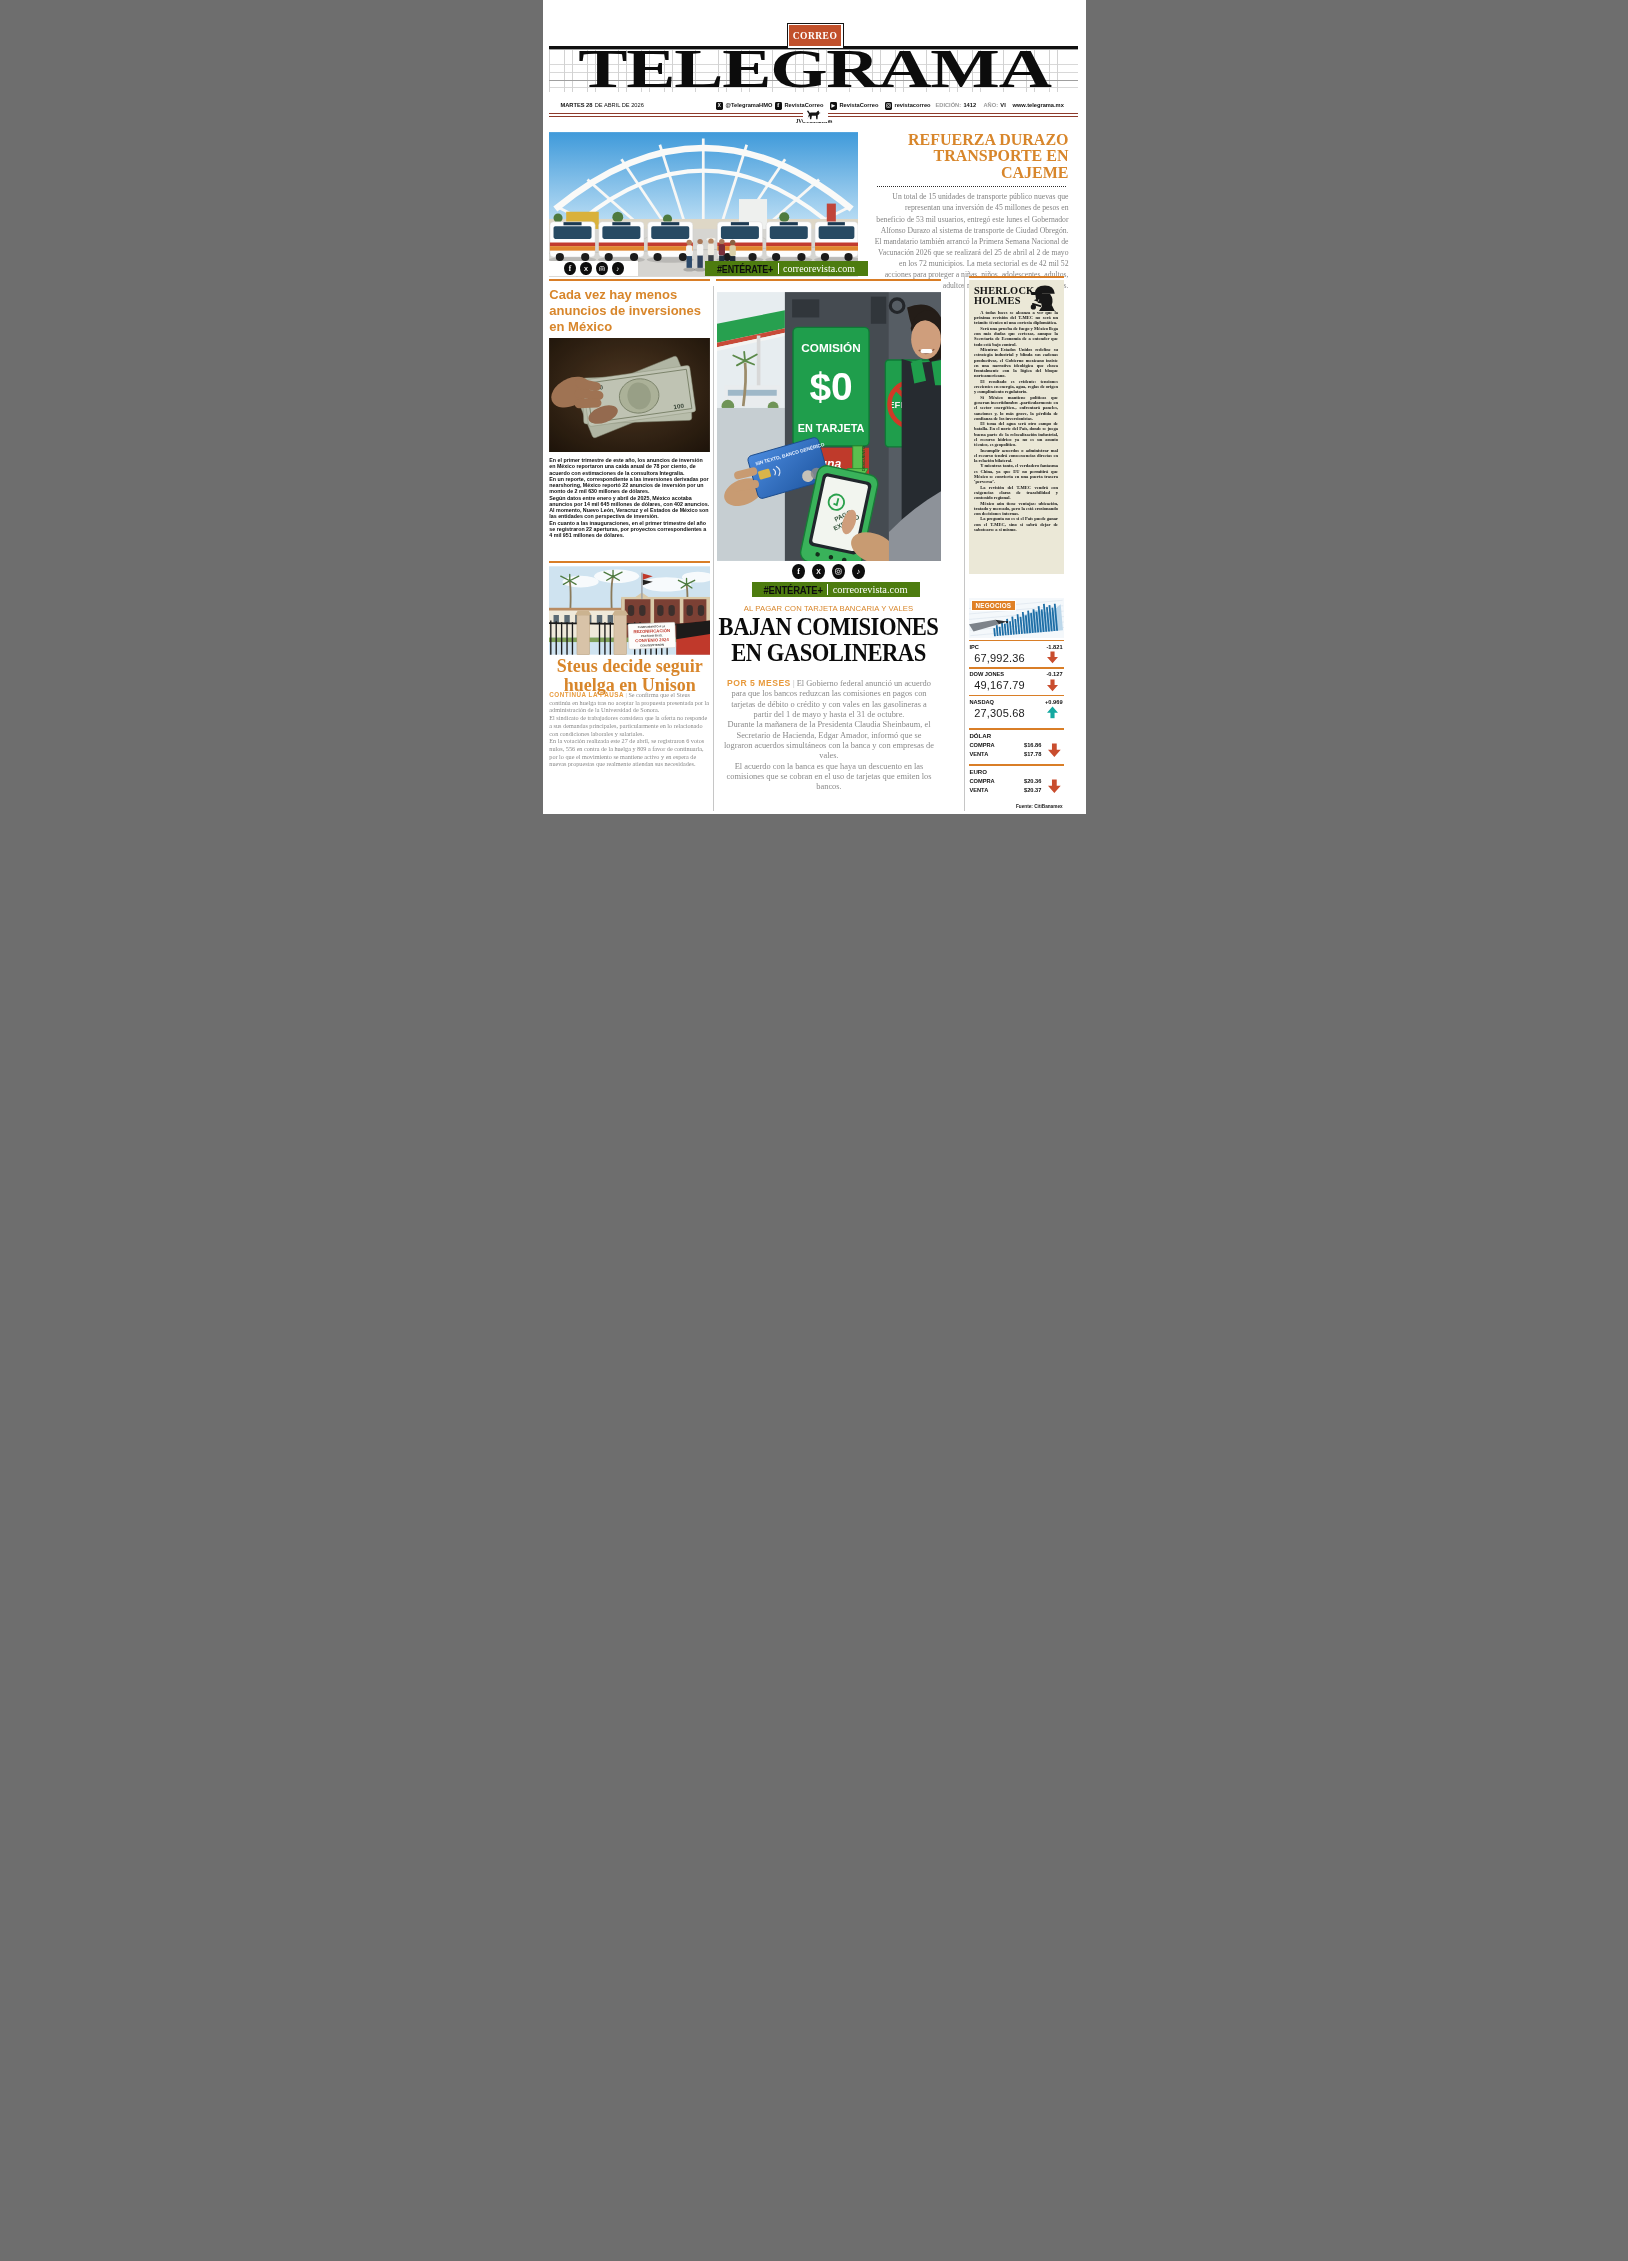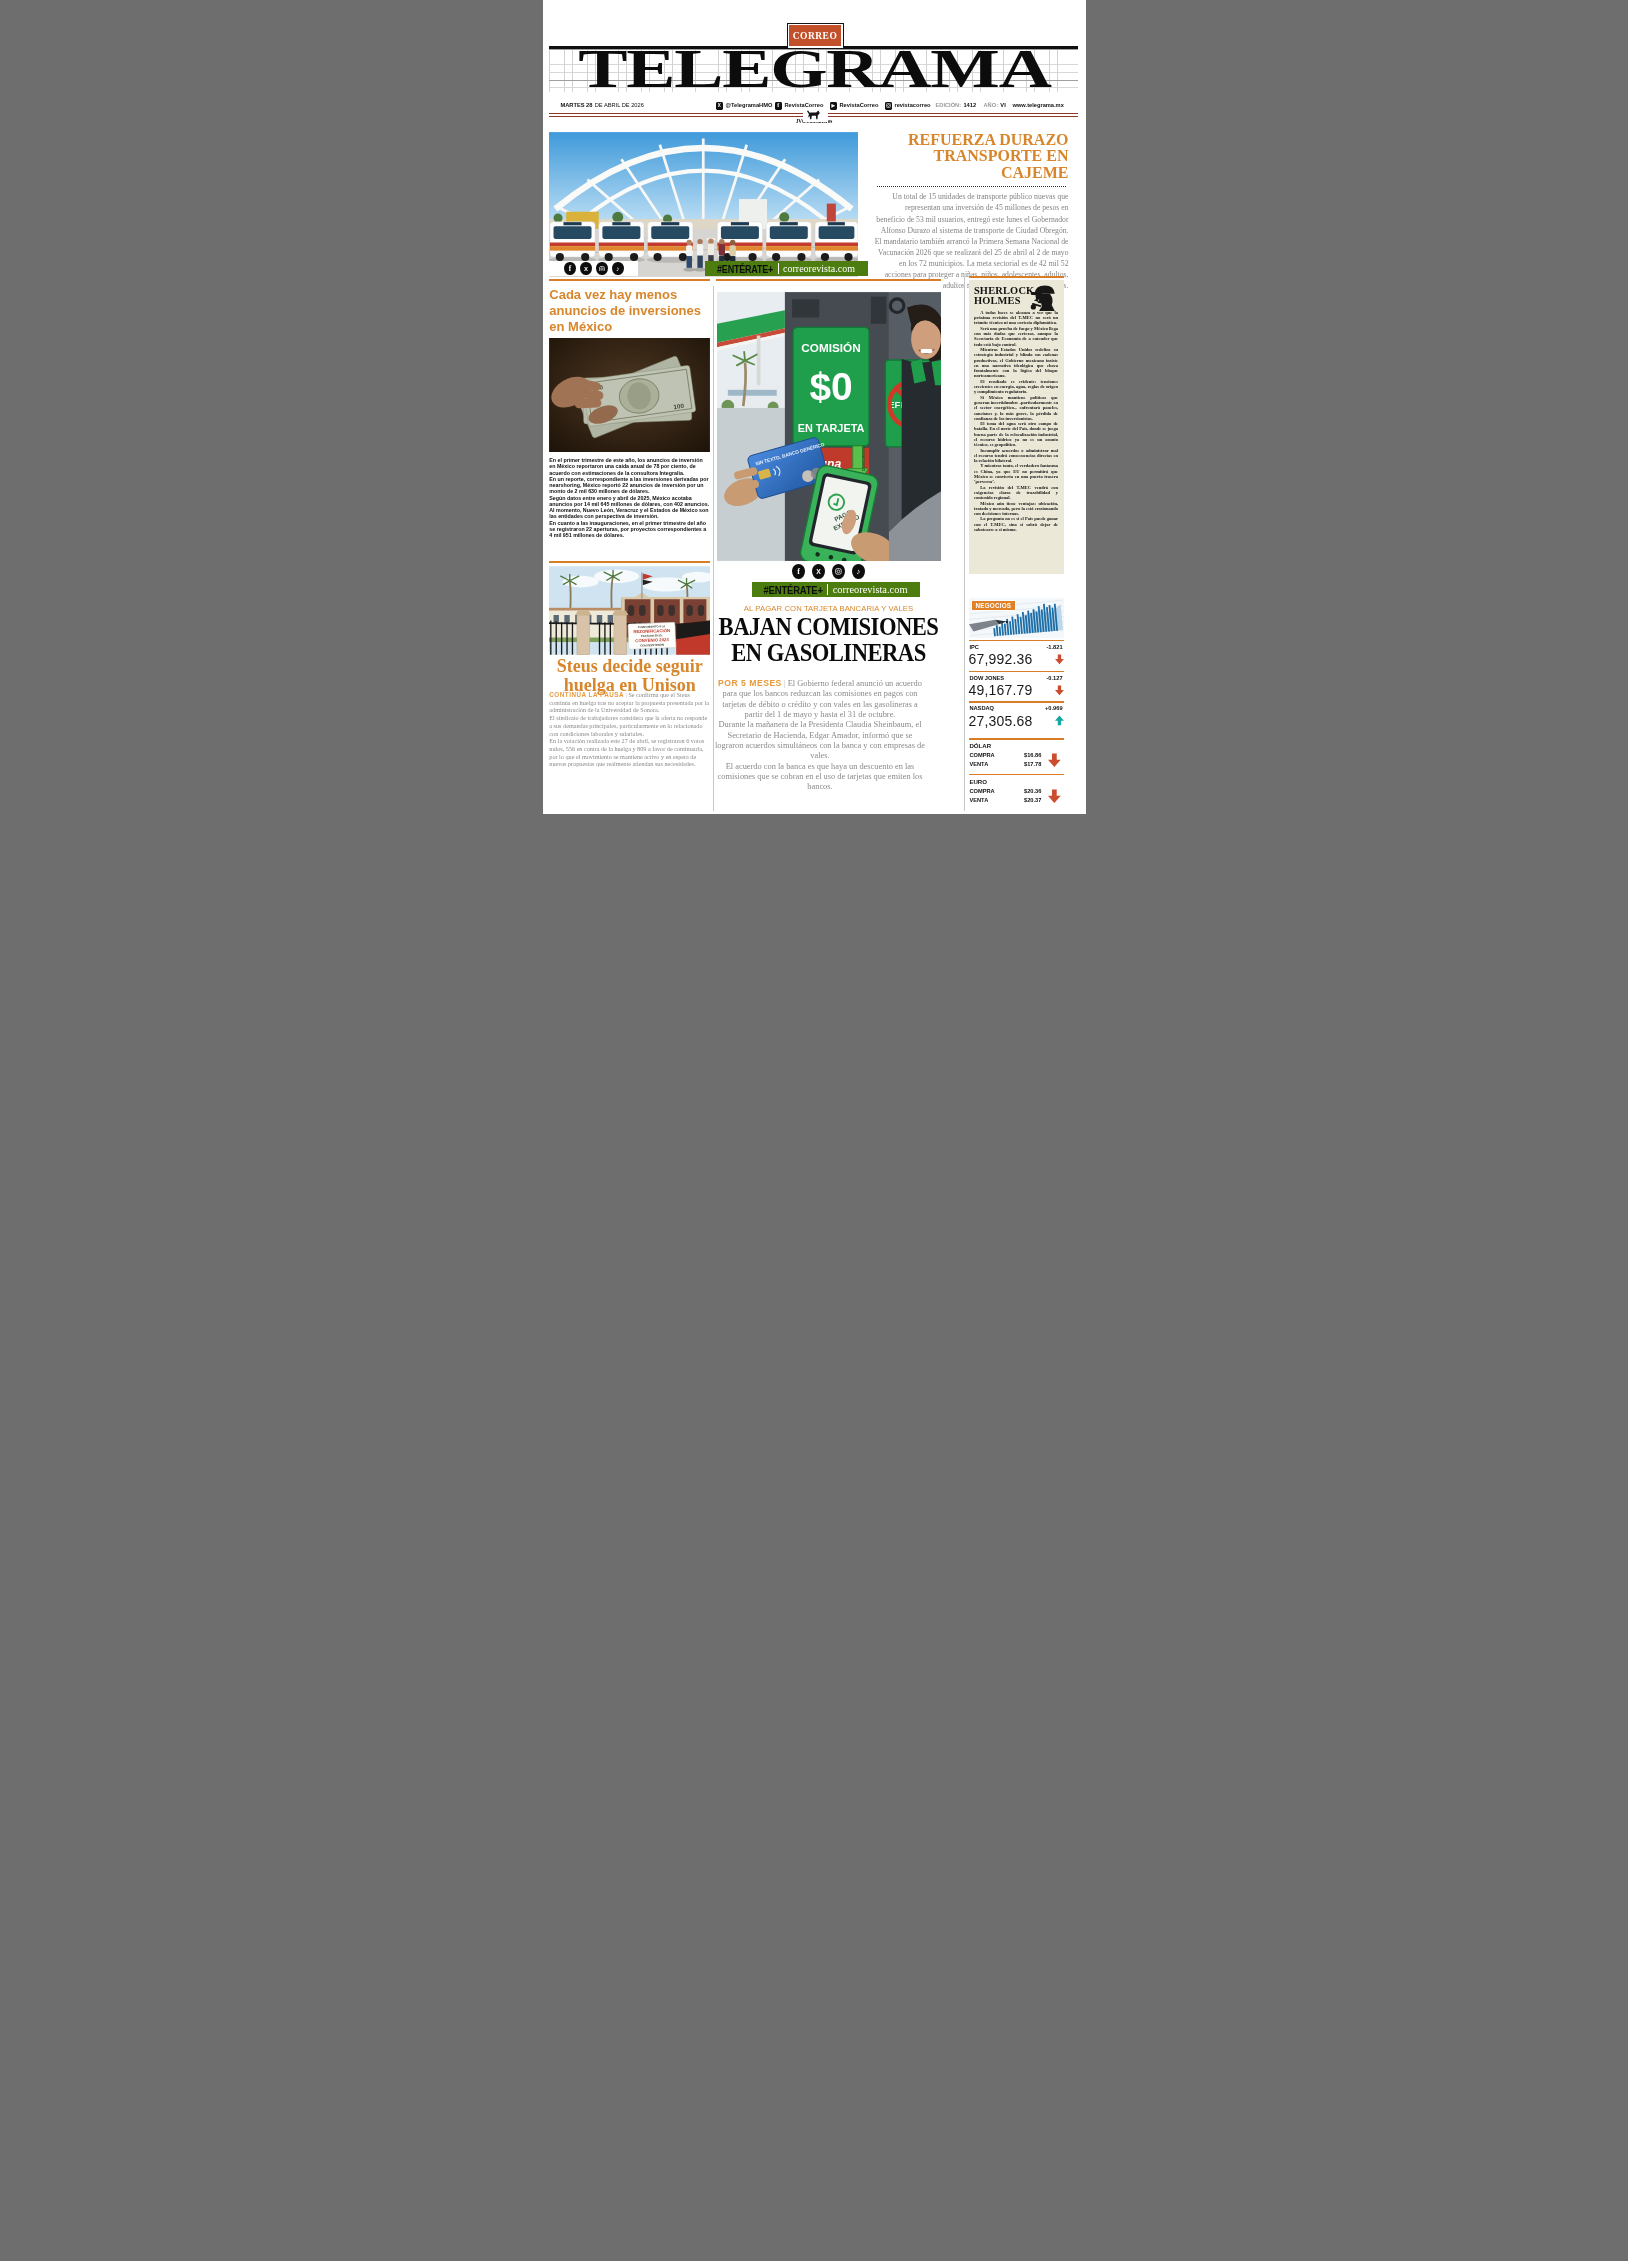--- a/index.html
+++ b/index.html
@@ -55,36 +55,36 @@
   .steus-h{left:6.8px;top:657px;width:161px;text-align:center;font-family:"Liberation Serif",serif;font-weight:700;font-size:18px;line-height:1.04;color:#D8862B;}
   .steus-body{left:6.8px;top:691px;width:161px;font-family:"Liberation Serif",serif;font-size:6.2px;line-height:1.24;color:#8a8a8a;}
   .steus-body p{margin:0;}
   .kick{font-family:"Liberation Sans",sans-serif;font-weight:800;color:#E89A3C;letter-spacing:0.5px;}
 
   
   .c-soc{left:174px;top:564px;width:224px;display:flex;justify-content:center;gap:6.3px;}
   .c-kicker{left:174px;top:604px;width:224px;text-align:center;font-size:7.7px;font-weight:400;color:#D8862B;letter-spacing:0.1px;}
   .c-head{left:174px;top:614px;width:224px;text-align:center;font-family:"Liberation Serif",serif;font-weight:700;
           font-size:22.6px;line-height:1.05;letter-spacing:-0.5px;color:#0b0b0b;transform:scaleY(1.1);transform-origin:top center;}
-  .c-body{left:170px;top:678px;width:215px;text-align:center;font-family:"Liberation Serif",serif;font-size:8.4px;line-height:1.23;color:#8a8a8a;}
+  .c-body{left:179px;top:678px;width:215px;text-align:center;font-family:"Liberation Serif",serif;font-size:8.4px;line-height:1.23;color:#8a8a8a;}
   .c-body p{margin:0;}
   .c-body .kick{font-size:8.6px;}
 
   
   .sherlock{left:426px;top:280px;width:95px;height:294px;background:#EBE8D7;box-sizing:border-box;padding:5.9px 5.4px 3.6px;}
   .sh-title{font-family:"Liberation Serif",serif;font-weight:700;font-size:10.4px;line-height:0.98;letter-spacing:0.2px;color:#121212;}
   .sh-body{margin-top:3.6px;}
   .sh-body p{margin:0;font-family:"Liberation Serif",serif;font-weight:700;font-size:4.5px;line-height:1.18;
              text-align:justify;text-indent:6.3px;color:#151515;}
   .neg-label{background:#E08127;border:0.9px solid #fff;color:#fff;font-weight:800;font-size:6.3px;
              padding:0.9px 4.1px;letter-spacing:0.2px;display:inline-block;}
   .mkt{left:426px;top:640px;width:95px;}
   .mrule{height:1.4px;background:#D97E27;}
   .mrow{display:flex;justify-content:space-between;font-weight:800;font-size:5.7px;padding:2.7px 0.9px 0;}
-  .mval{display:flex;align-items:center;justify-content:center;gap:22px;font-size:14px;font-weight:500;
+  .mval{display:flex;align-items:center;justify-content:center;gap:22px;font-size:11px;font-weight:500;
         letter-spacing:0.2px;color:#1a1a1a;padding:1.4px 0 3.2px;}
   .fx{position:relative;padding:2.3px 0.9px 4.5px;}
   .fx-name{font-weight:800;font-size:6.1px;padding-bottom:1.8px;}
   .fx-row{display:flex;width:72px;justify-content:space-between;font-weight:800;font-size:5.7px;line-height:1.65;}
   .fx-arrow{position:absolute;right:2.7px;top:13.6px;}
   .source{text-align:right;font-size:4.7px;font-weight:600;color:#222;padding:4.5px 0.9px 0;}
   .adn{fill:#C94D2E;} .aup{fill:#13A8A0;}
 </style>
 </head>
 <body>

